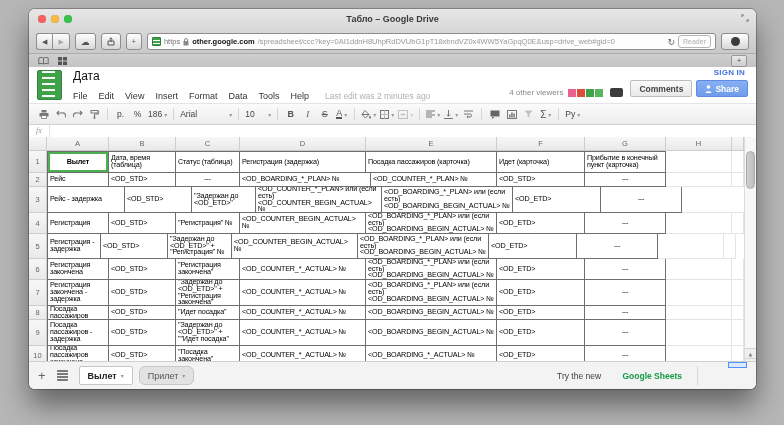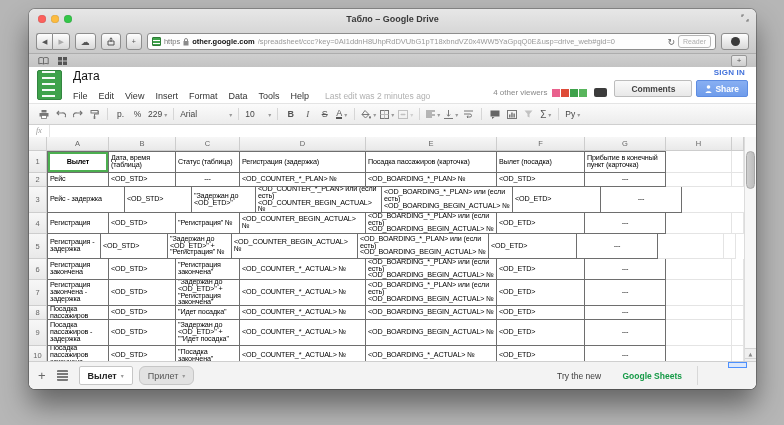--- a/index.html
+++ b/index.html
@@ -58,21 +58,21 @@
   .menubar{position:absolute;left:44px;top:22px;height:14px;display:flex;gap:11px;
            font-size:9px;color:#333;align-items:center;z-index:2;}
   .menu-item{cursor:default;}
   .last-edit{color:#b0b0b0;margin-left:5px;font-size:8.5px;}
   .collab{position:absolute;right:8px;top:13px;display:flex;align-items:flex-end;gap:4px;z-index:2;}
   .viewers-label{font-size:8px;color:#888;margin-right:1px;}
   .vsq{width:8px;height:8px;}
   .bubble{width:13px;height:9px;background:#3c3c3c;border-radius:2px;position:relative;margin:0 3px;}
   .bubble:after{content:"";position:absolute;left:2px;bottom:-3px;border:3px solid transparent;
                 border-top-color:#3c3c3c;border-left-width:2px;border-right-width:2px;}
-  .comments-btn{height:15px;padding:0 16px;font-size:8.5px;font-weight:bold;color:#444;
+  .comments-btn{height:15px;padding:0 8px;font-size:8.5px;font-weight:bold;color:#444;
                 background:linear-gradient(#fafafa,#e8e8e8);border:1px solid #bdbdbd;
                 border-radius:2px;display:flex;align-items:center;}
   .share-btn{height:15px;padding:0 8px;font-size:8.5px;font-weight:bold;color:#fff;
              background:linear-gradient(#88aff2,#6f9ceb);border:1px solid #5d8ce2;
              border-radius:2px;display:flex;align-items:center;gap:3px;}
 
   .toolbar{position:absolute;top:36px;left:0;right:0;height:20px;
            background:linear-gradient(#fbfbfb,#ececec);border-top:1px solid #e4e4e4;
            border-bottom:1px solid #cfcfcf;display:flex;align-items:center;padding:0 6px;
            color:#555;z-index:1;}
@@ -274,21 +274,21 @@
         <svg width="9" height="9" viewBox="0 0 9 9">
             <rect x="1" y="0.5" width="7" height="2.5" fill="none" stroke="#777"></rect>
             <path d="M8 1.5 H8.8 V4 H4.5 V6" fill="none" stroke="#777"></path>
             <rect x="3.7" y="6" width="1.6" height="3" fill="#777"></rect>
           </svg>
       </span>
       <span class="tb-sep"></span>
       <span class="tb-btn tb-text">р.</span>
       <span class="tb-btn tb-text">%</span>
       <span class="tb-btn">
-        <span class="tb-text">229</span>
+        <span class="tb-text">186</span>
         <span class="caret glyph">▾</span>
       </span>
       <span class="tb-sep"></span>
       <span class="tb-btn" style="width:52px;justify-content:space-between">
         <span class="tb-text">Arial</span>
         <span class="caret glyph">▾</span>
       </span>
       <span class="tb-sep"></span>
       <span class="tb-btn" style="width:26px;justify-content:space-between">
         <span class="tb-text">10</span>
@@ -392,32 +392,32 @@
           <div class="gcell hcell" style="width: 66px; height: 14px;">H</div>
           <div class="gcell hcell" style="width: 12px; height: 14px;"></div>
         </div>
         <div class="grow">
           <div class="gcell hcell" style="width: 18px; height: 22px;">1</div>
           <div class="gcell dcell bt bl c-center c-bold sel" style="width: 62px; height: 22px;">Вылет</div>
           <div class="gcell dcell bt" style="width: 67px; height: 22px;">Дата, время (таблица)</div>
           <div class="gcell dcell bt" style="width: 64px; height: 22px;">Статус (таблица)</div>
           <div class="gcell dcell bt" style="width: 126px; height: 22px;">Регистрация (задержка)</div>
           <div class="gcell dcell bt" style="width: 131px; height: 22px;">Посадка пассажиров (карточка)</div>
-          <div class="gcell dcell bt" style="width: 88px; height: 22px;">Вылет (посадка)</div>
+          <div class="gcell dcell bt" style="width: 88px; height: 22px;">Идет (карточка)</div>
           <div class="gcell dcell bt" style="width: 81px; height: 22px;">Прибытие в конечный пункт (карточка)</div>
           <div class="gcell lcell" style="width: 66px; height: 22px;"></div>
           <div class="gcell lcell" style="width: 12px; height: 22px;"></div>
         </div>
         <div class="grow">
           <div class="gcell hcell" style="width: 18px; height: 14px;">2</div>
           <div class="gcell dcell bl" style="width: 62px; height: 14px;">Рейс</div>
           <div class="gcell dcell" style="width: 67px; height: 14px;">&lt;OD_STD&gt;</div>
           <div class="gcell dcell c-center" style="width: 64px; height: 14px;">---</div>
+          <div class="gcell dcell" style="width: 131px; height: 14px;">&lt;OD_BOARDING_*_PLAN&gt; №</div>
           <div class="gcell dcell" style="width: 126px; height: 14px;">&lt;OD_COUNTER_*_PLAN&gt; №</div>
-          <div class="gcell dcell" style="width: 131px; height: 14px;">&lt;OD_BOARDING_*_PLAN&gt; №</div>
           <div class="gcell dcell" style="width: 88px; height: 14px;">&lt;OD_STD&gt;</div>
           <div class="gcell dcell c-center" style="width: 81px; height: 14px;">---</div>
           <div class="gcell lcell" style="width: 66px; height: 14px;"></div>
           <div class="gcell lcell" style="width: 12px; height: 14px;"></div>
         </div>
         <div class="grow">
           <div class="gcell hcell" style="width: 18px; height: 26px;">3</div>
           <div class="gcell dcell bl" style="width: 78px; height: 26px;">Рейс - задержка</div>
           <div class="gcell dcell" style="width: 67px; height: 26px;">&lt;OD_STD&gt;</div>
           <div class="gcell dcell" style="width: 64px; height: 26px;">"Задержан до &lt;OD_ETD&gt;"</div>

